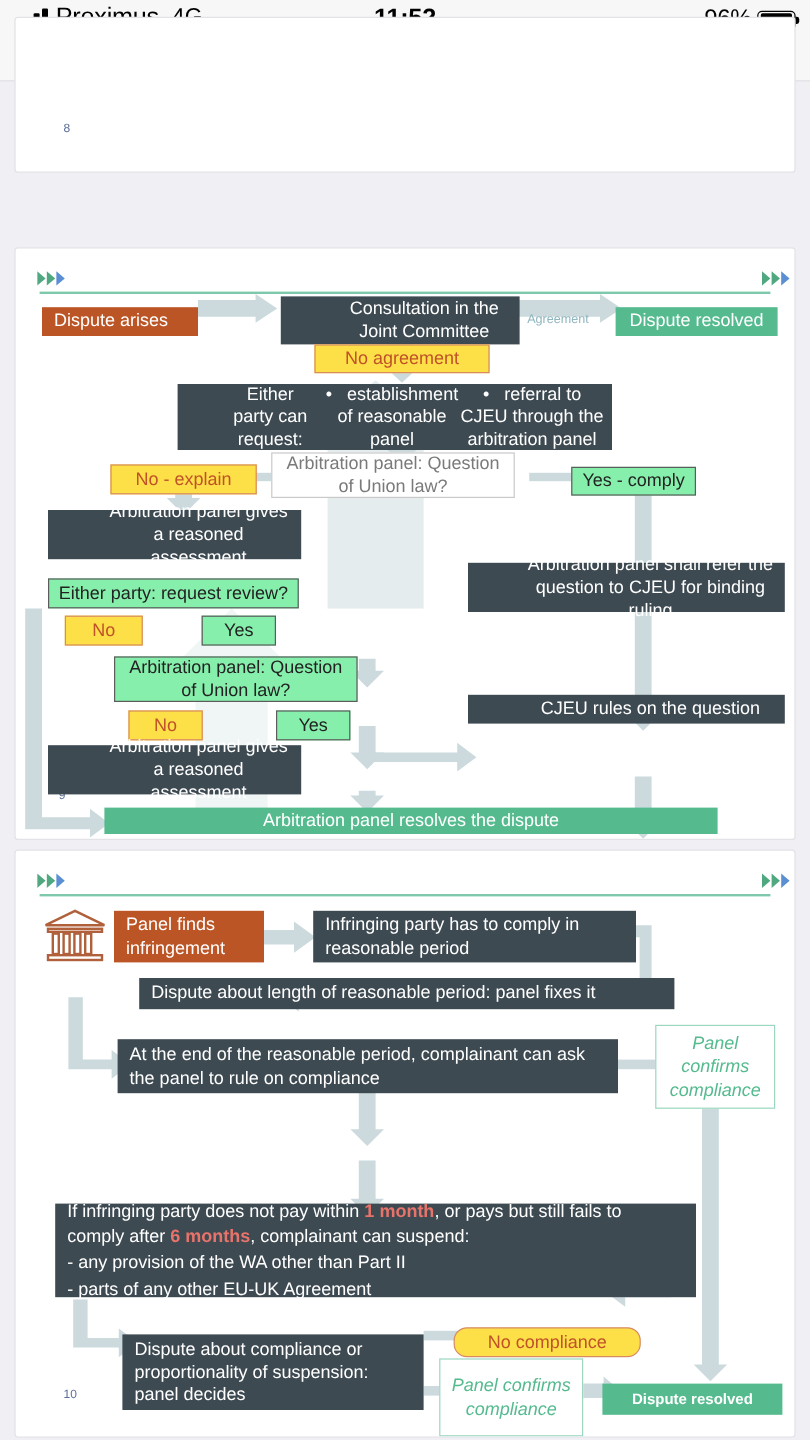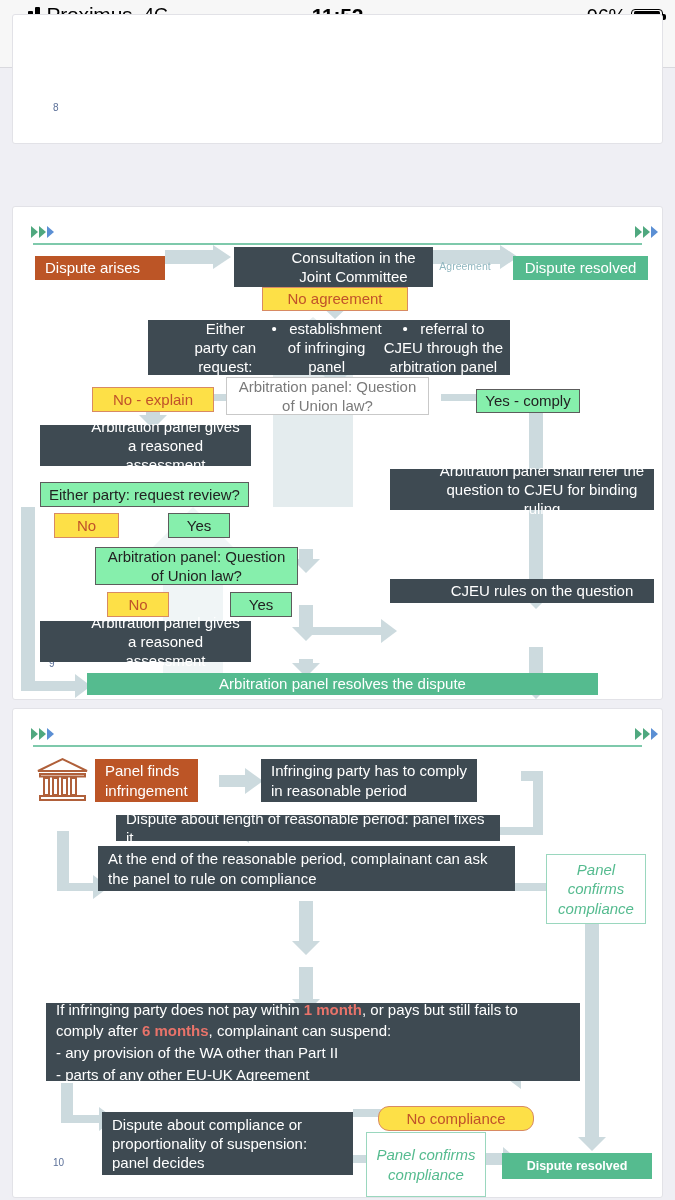--- a/index.html
+++ b/index.html
@@ -227,21 +227,21 @@
         <span>Dispute resolved</span>
       </div>
 
       <div class="node n-ored" style="left:249px;top:80px;width:146px;height:24px;">
         <span>No agreement</span>
       </div>
 
       <div class="node n-dark" style="left:135px;top:113px;width:362px;height:55px;flex-direction:row;justify-content:center;gap:1px;">
         <span>Either party can request:</span>
         <span style="padding-left:14px;">
-          •&nbsp;&nbsp;&nbsp;<span>establishment of infringing panel</span>
+          •&nbsp;&nbsp;&nbsp;<span>establishment of reasonable panel</span>
         </span>
         <span style="padding-left:0px;">
           •&nbsp;&nbsp;&nbsp;<span>referral to CJEU through the arbitration panel</span>
         </span>
       </div>
 
       <div class="node n-ored" style="left:79px;top:180px;width:122px;height:25px;">
         <span>No - explain</span>
       </div>
 
@@ -363,33 +363,33 @@
             <rect x="5" y="17" width="45" height="2.5"></rect>
             <rect x="9" y="21" width="5" height="17"></rect>
             <rect x="18" y="21" width="5" height="17"></rect>
             <rect x="27" y="21" width="5" height="17"></rect>
             <rect x="36" y="21" width="5" height="17"></rect>
             <rect x="5" y="39" width="45" height="4"></rect>
           </g>
         </svg>
       </div>
 
-      <div class="node n-orange t-left" style="left:82px;top:50px;width:103px;height:43px;">
+      <div class="node n-orange t-left" style="left:82px;top:50px;width:125px;height:43px;">
         <span>Panel finds infringement</span>
       </div>
 
-      <div class="node n-dark t-left" style="left:248px;top:50px;width:216px;height:43px;">
+      <div class="node n-dark t-left" style="left:248px;top:50px;width:269px;height:43px;">
         <span>Infringing party has to comply in reasonable period</span>
       </div>
 
-      <div class="node n-dark t-left" style="left:103px;top:106px;width:384px;height:26px;">
+      <div class="node n-dark t-left" style="left:103px;top:106px;width:446px;height:26px;">
         <span>Dispute about length of reasonable period: panel fixes it</span>
       </div>
 
-      <div class="node n-dark t-left" style="left:85px;top:137px;width:417px;height:45px;">
+      <div class="node n-dark t-left" style="left:85px;top:157px;width:417px;height:45px;">
         <span>At the end of the reasonable period, complainant can ask the panel to rule on compliance</span>
       </div>
 
       <div class="node n-gout" style="left:533px;top:145px;width:100px;height:70px;">
         <span>Panel confirms compliance</span>
       </div>
 
 
       <div class="node n-dark t-left" style="left:33px;top:294px;width:534px;height:78px;flex-direction:column;align-items:flex-start;justify-content:center;line-height:1.45;">
         <span><span>If infringing party does not pay within </span><span class="hl-red">1 month</span><span>, or pays but still fails to</span></span>

